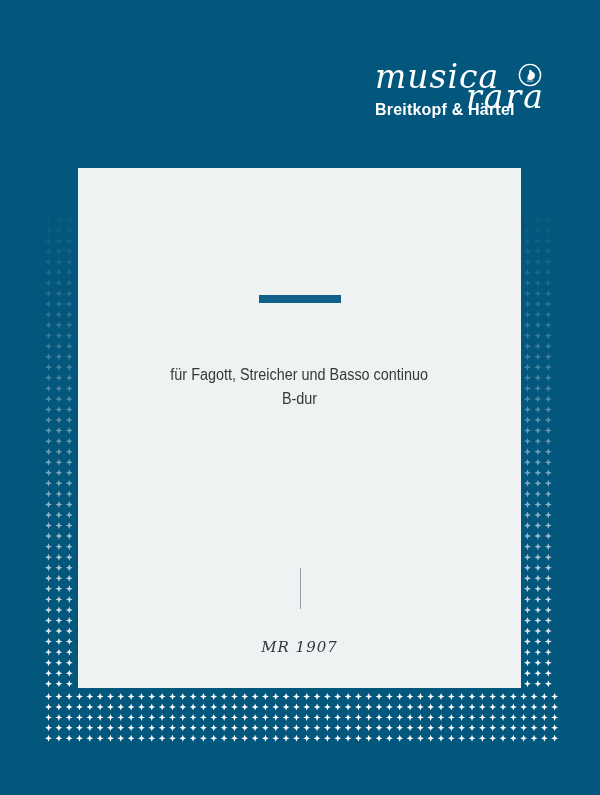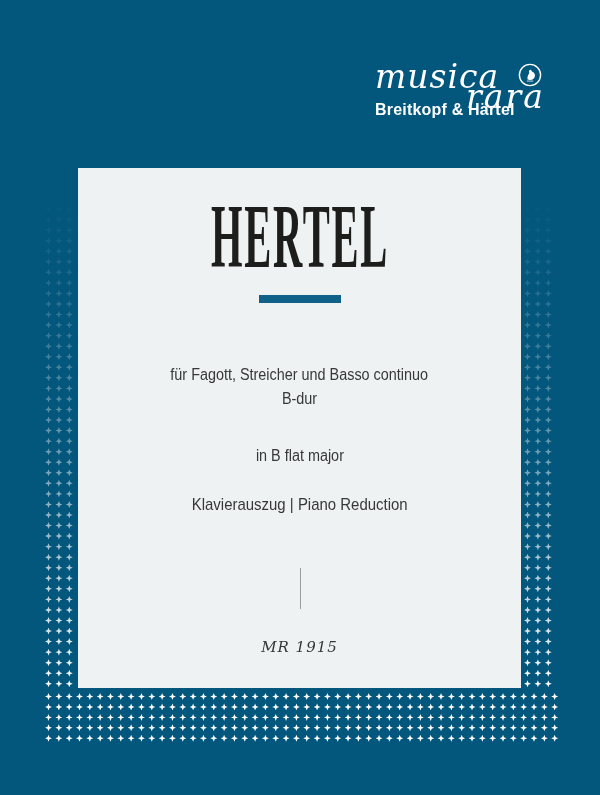--- a/index.html
+++ b/index.html
@@ -647,39 +647,30 @@
       <div class="star" style="left: 444.19px; top: 41.8px;"></div>
       <div class="star" style="left: 454.52px; top: 41.8px;"></div>
       <div class="star" style="left: 464.85px; top: 41.8px;"></div>
       <div class="star" style="left: 475.18px; top: 41.8px;"></div>
       <div class="star" style="left: 485.51px; top: 41.8px;"></div>
       <div class="star" style="left: 495.84px; top: 41.8px;"></div>
       <div class="star" style="left: 506.17px; top: 41.8px;"></div>
     </div>
 
   <div class="card">
-    <div class="composer-wrap">
-      <h1 class="composer">HERTEL</h1>
-    </div>
     <div class="accent-bar"></div>
 
 
     <div class="line sub de1">
       <span class="cond">für Fagott, Streicher und Basso continuo</span>
     </div>
     <div class="line sub de2">
       <span class="cond">B-dur</span>
     </div>
 
-    <div class="line sub en2">
-      <span class="cond">in B flat major</span>
-    </div>
-
-    <div class="line edition">
-      <span class="cond">Klavierauszug | Piano Reduction</span>
-    </div>
+
 
     <div class="divider-v"></div>
 
-    <div class="line catalog">MR 1915</div>
+    <div class="line catalog">MR 1907</div>
   </div>
 
 </div>
 
 </body></html>

